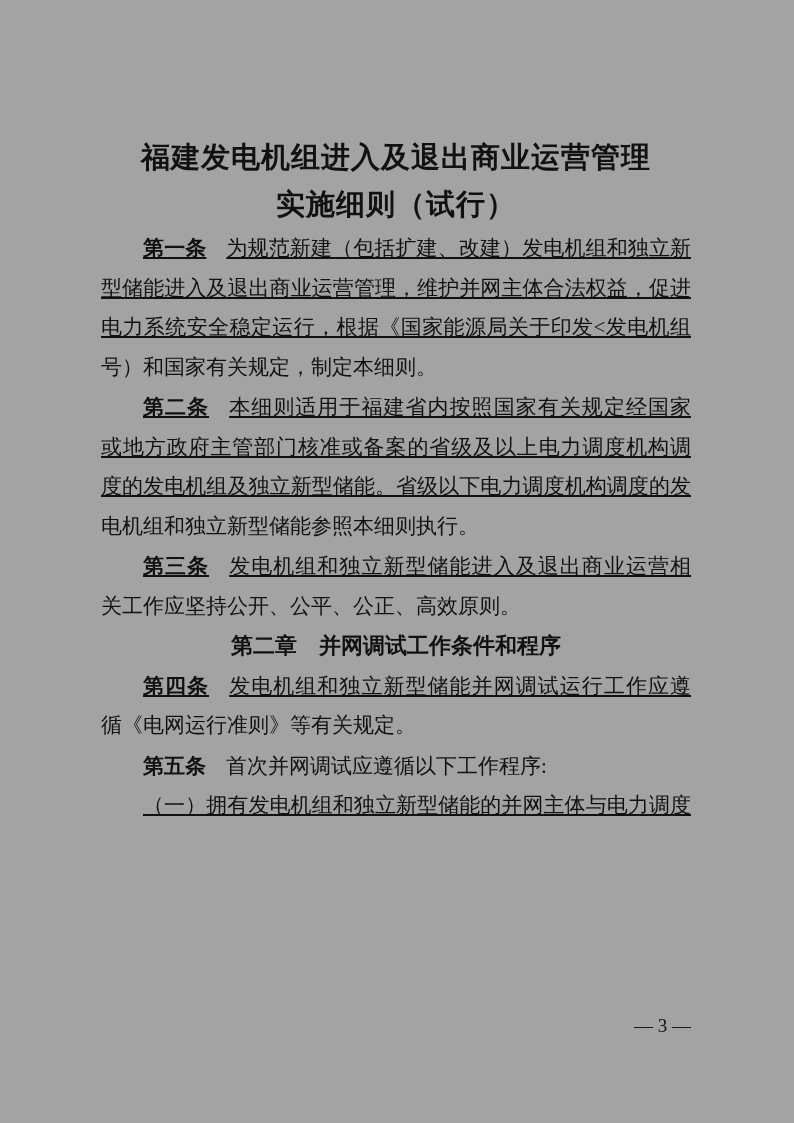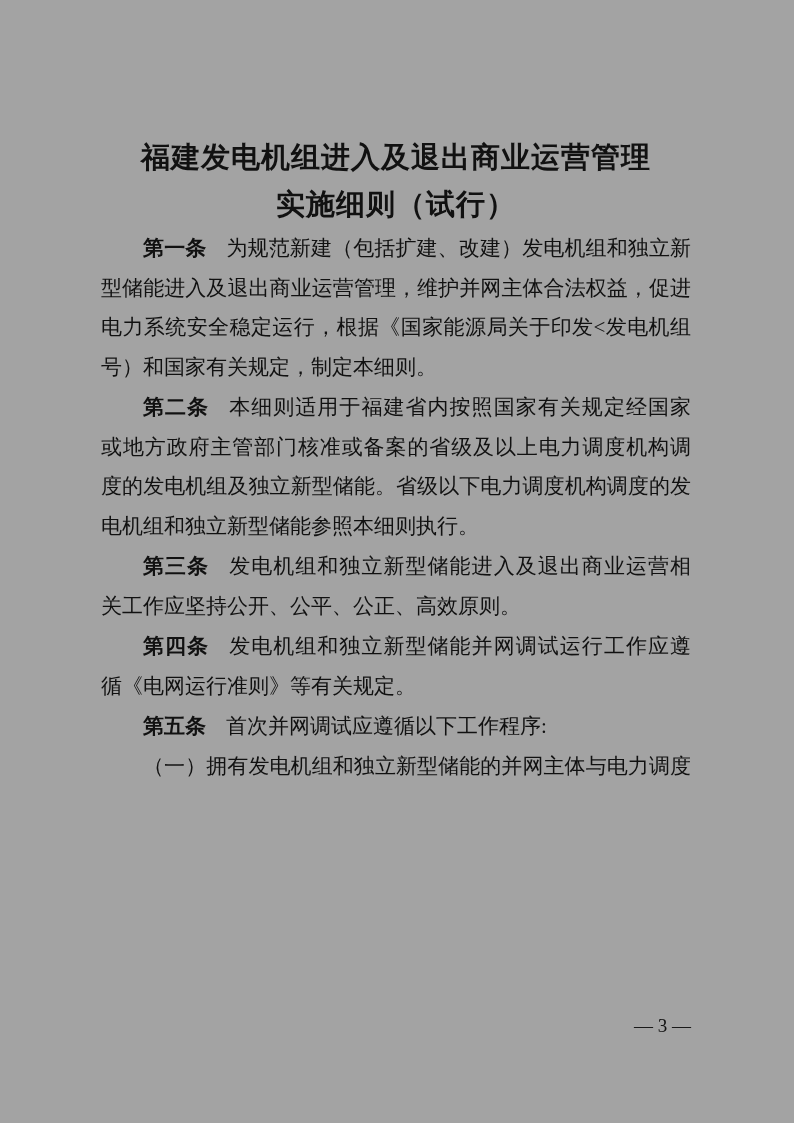--- a/index.html
+++ b/index.html
@@ -51,20 +51,21 @@
   .line {
     font-size: 21px;
     line-height: 39.5px;
   }
   .first { padding-left: 42px; }
 
   
   .j {
     text-align: justify;
     text-align-last: justify;
+    text-decoration: underline;
   }
 
   
   .label {
     font-family: "Liberation Sans", sans-serif;
     font-weight: 700;
     margin-right: 20px;
   }
 
   .footer {
@@ -96,20 +97,21 @@
     <div class="line">号）和国家有关规定，制定本细则。</div>
 
     <div class="line first j"><span class="label">第二条</span><span>本细则适用于福建省内按照国家有关规定经国家</span></div>
     <div class="line j">或地方政府主管部门核准或备案的省级及以上电力调度机构调</div>
     <div class="line j">度的发电机组及独立新型储能。省级以下电力调度机构调度的发</div>
     <div class="line">电机组和独立新型储能参照本细则执行。</div>
 
     <div class="line first j"><span class="label">第三条</span><span>发电机组和独立新型储能进入及退出商业运营相</span></div>
     <div class="line">关工作应坚持公开、公平、公正、高效原则。</div>
 
+    <div class="chapter chapter-2">第二章　并网调试工作条件和程序</div>
 
     <div class="line first j"><span class="label">第四条</span><span>发电机组和独立新型储能并网调试运行工作应遵</span></div>
     <div class="line">循《电网运行准则》等有关规定。</div>
 
     <div class="line first"><span class="label">第五条</span><span>首次并网调试应遵循以下工作程序:</span></div>
 
     <div class="line first j">（一）拥有发电机组和独立新型储能的并网主体与电力调度</div>
 
   </div>
 

